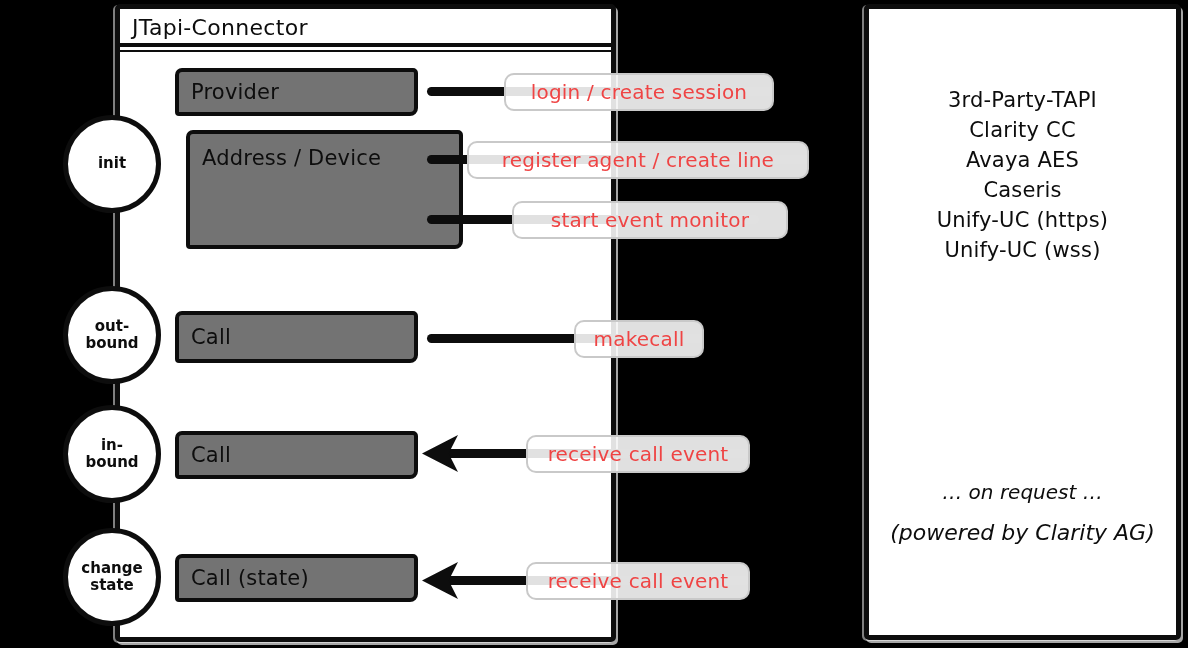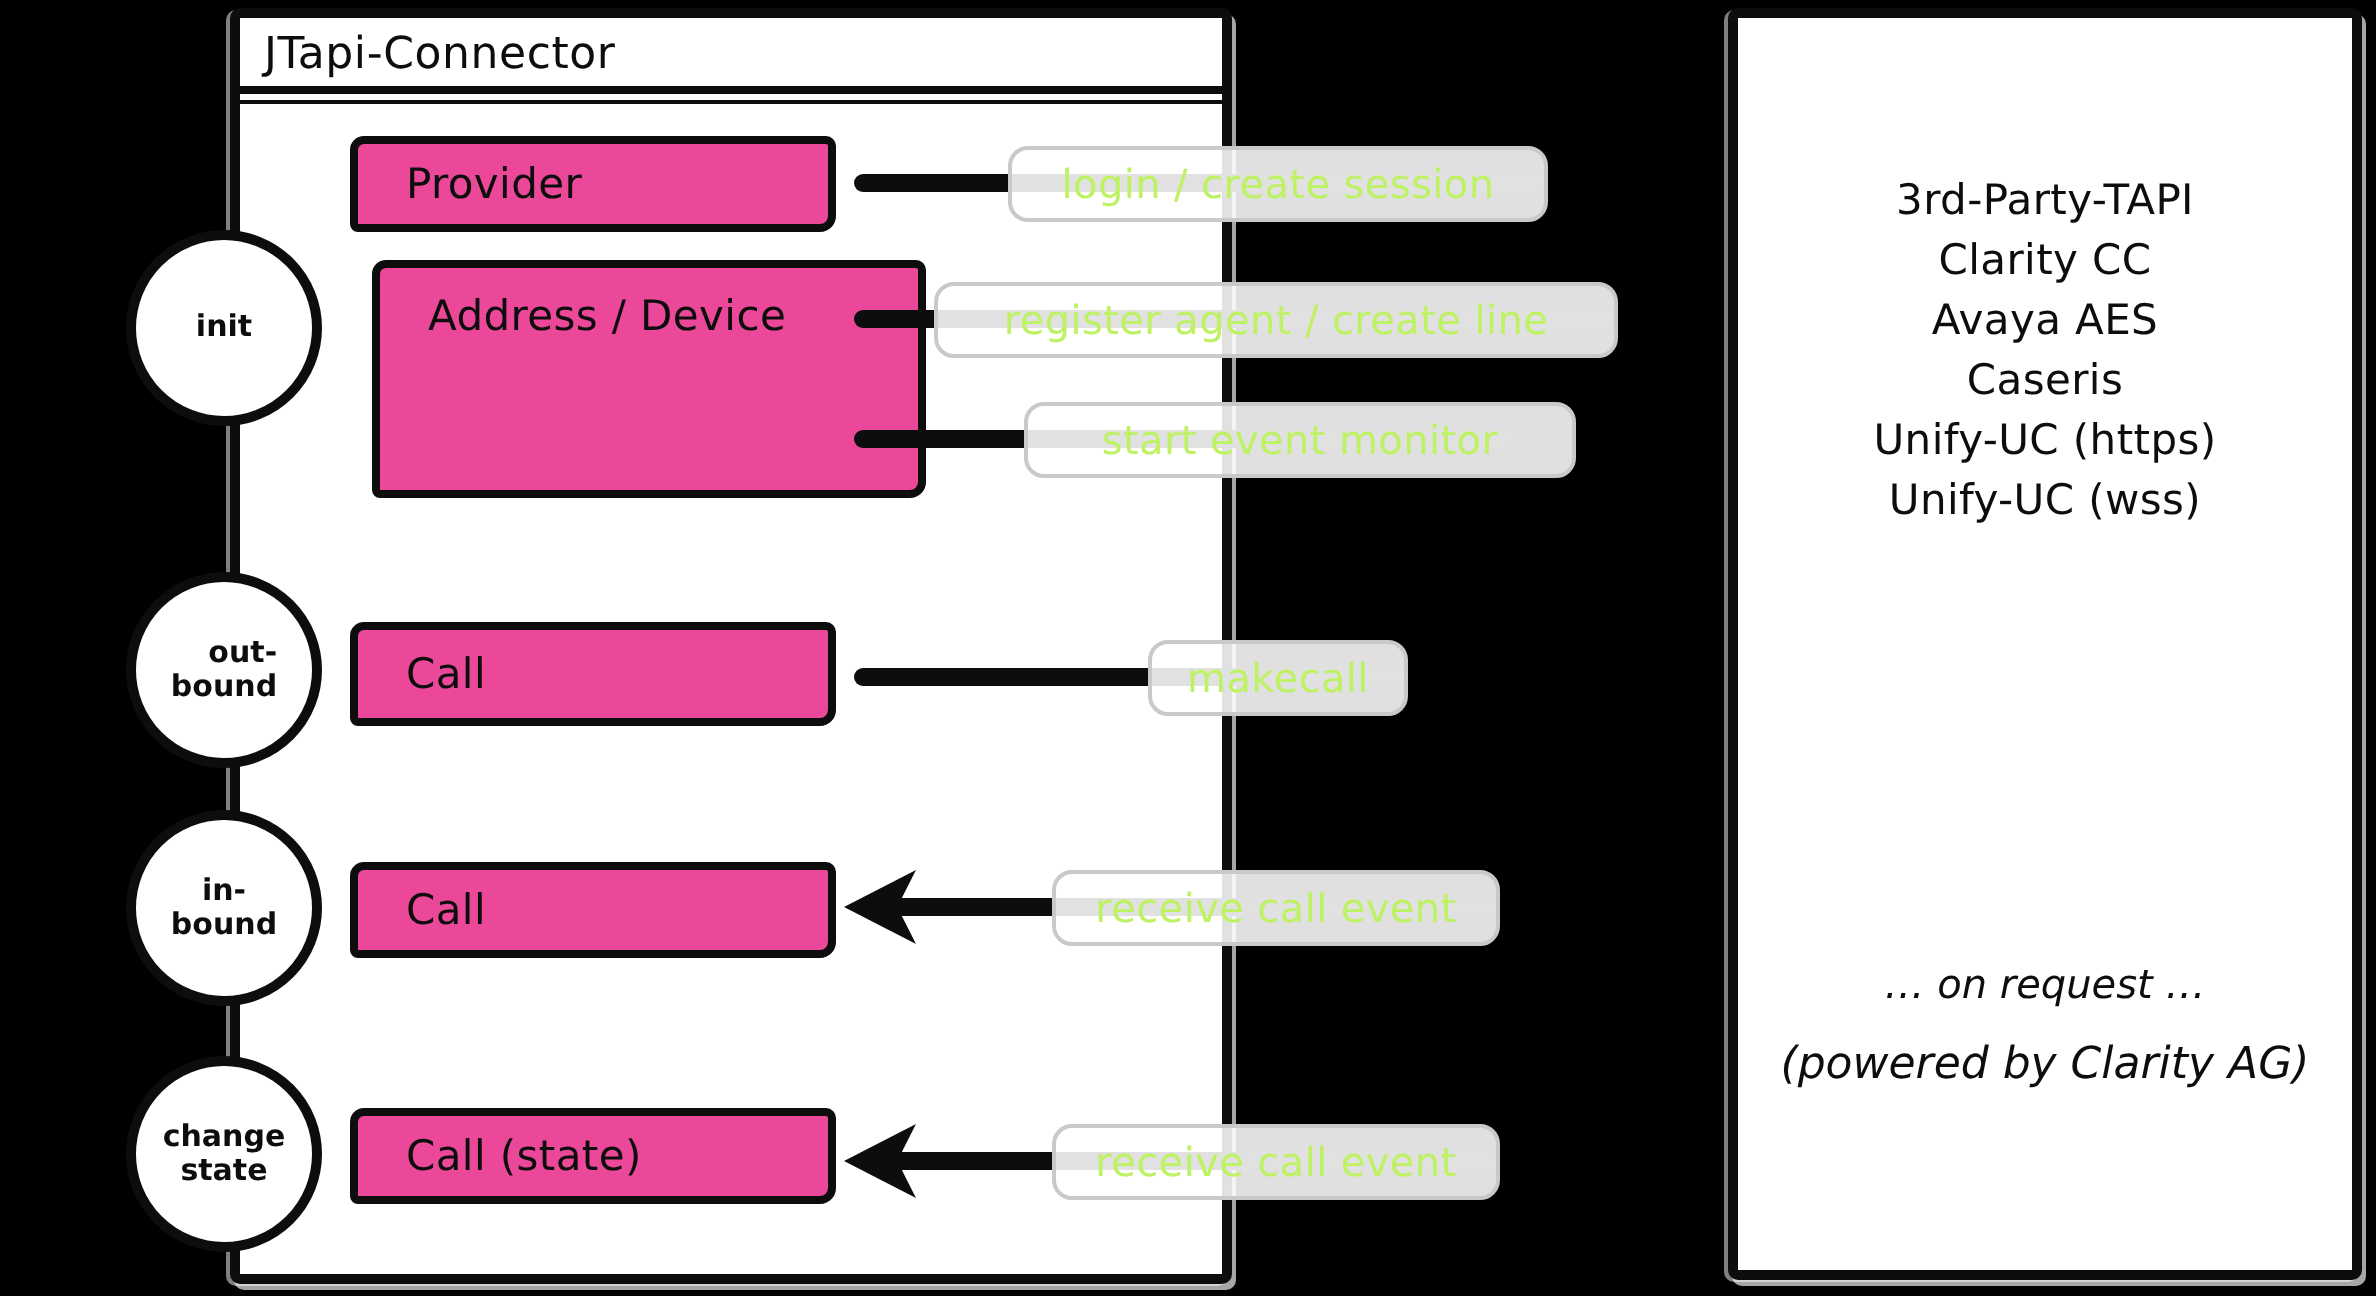--- a/index.html
+++ b/index.html
@@ -26,25 +26,25 @@
     padding-left: 12px;
     font-size: 22px;
     border-bottom: 4px solid #0d0d0d;
     letter-spacing: 0.3px;
   }
   .cti-panel .panel-title { height: 40px; line-height: 40px; border-bottom-width: 5px; }
   .panel-sep { height: 2px; background: #0d0d0d; margin-top: 3px; }
 
   .inner-box {
     position: absolute;
-    background: #ec4899;
+    background: #737373;
     border: 4px solid #0d0d0d;
     border-radius: 7px 5px 8px 4px;
     font-size: 21px;
-    padding-left: 24px;
+    padding-left: 12px;
     letter-spacing: 0.2px;
   }
   .box-provider   { left: 55px; top: 59px;  width: 243px; height: 48px;  line-height: 40px; }
   .box-address    { left: 66px; top: 121px; width: 277px; height: 119px; padding-top: 12px; }
   .box-call-out   { left: 55px; top: 302px; width: 243px; height: 52px;  line-height: 44px; }
   .box-call-in    { left: 55px; top: 422px; width: 243px; height: 48px;  line-height: 40px; }
   .box-call-state { left: 55px; top: 545px; width: 243px; height: 48px;  line-height: 40px; }
 
   .stage-circle {
     position: absolute;
@@ -53,21 +53,21 @@
     background: #fff;
     border: 5px solid #0d0d0d;
     display: flex; align-items: center; justify-content: center;
     text-align: center;
     font-size: 15px; font-weight: bold;
     line-height: 1.15;
     white-space: pre-line;
     z-index: 4;
   }
   .circle-init  { left: 63px; top: 115px; }
-  .circle-out   { left: 63px; top: 286px; text-align: right; }
+  .circle-out   { left: 63px; top: 286px; }
   .circle-in    { left: 63px; top: 405px; }
   .circle-state { left: 63px; top: 528px; }
 
   .h-line {
     position: absolute;
     height: 9px;
     background: #0d0d0d;
     border-radius: 5px;
     z-index: 1;
   }
@@ -91,21 +91,21 @@
   .pill {
     position: absolute;
     height: 38px; line-height: 34px;
     background: rgba(255,255,255,0.88);
     border: 2px solid #c9c9c9;
     border-radius: 10px;
     text-align: center;
     font-size: 20px;
     letter-spacing: 0.2px;
     z-index: 3;
-    color: #bef264;
+    color: #ef4444;
   }
   .pill-login    { left: 504px; top: 73px;  width: 270px; }
   .pill-register { left: 467px; top: 141px; width: 342px; }
   .pill-monitor  { left: 512px; top: 201px; width: 276px; }
   .pill-makecall { left: 574px; top: 320px; width: 130px; }
   .pill-recv-in  { left: 526px; top: 435px; width: 224px; }
   .pill-recv-st  { left: 526px; top: 562px; width: 224px; }
 
   .cti-list {
     position: absolute;

